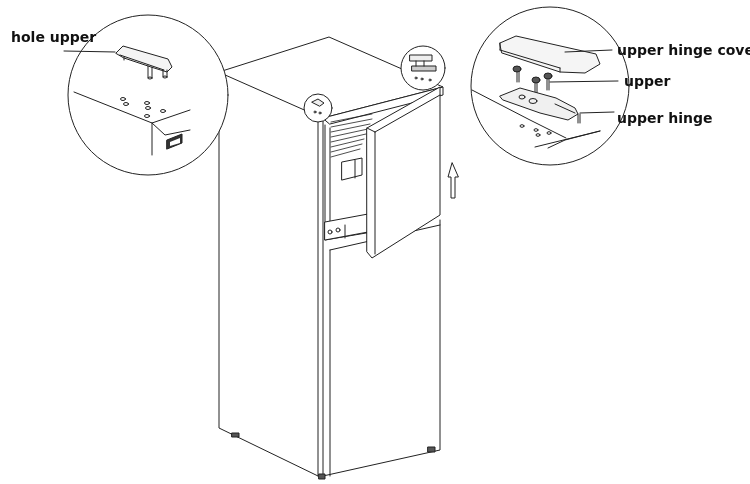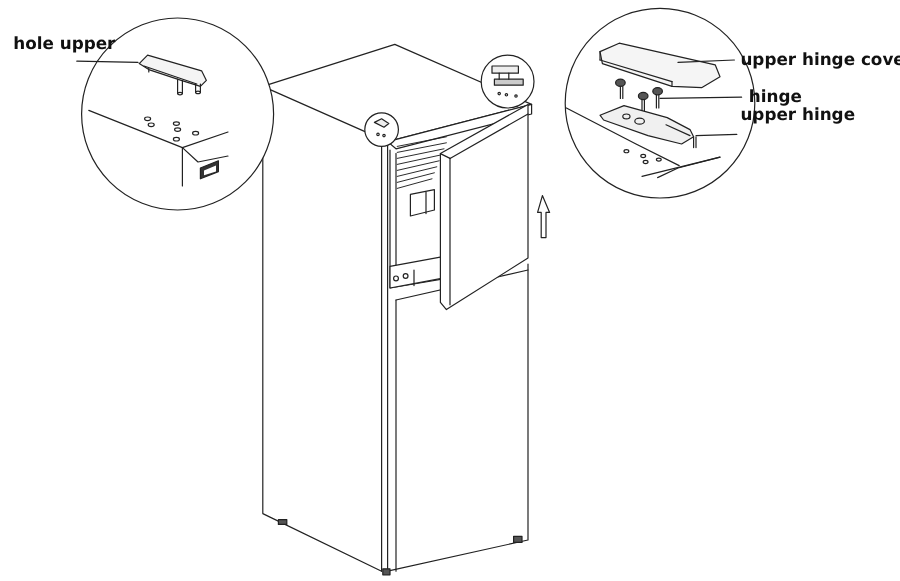--- a/index.html
+++ b/index.html
@@ -164,16 +164,16 @@
     <line x1="580" y1="113" x2="614" y2="112"></line>
   </g>
 
   <g>
     <polygon points="452,163 448,177 451,177 451,198 455,198 455,177 458,177" fill="#fff"></polygon>
   </g>
 </svg>
 
 <span class="label" style="left:11px; top:30px;">hole upper</span>
 <span class="label" style="left:617px; top:43px;">upper hinge cover</span>
-<span class="label" style="left:624px; top:74px;">hinge</span>
-<span class="label" style="left:617px; top:89px;">upper hinge</span>
+<span class="label" style="left:624px; top:74px;">upper</span>
+<span class="label" style="left:617px; top:111px;">upper hinge</span>
 
 </div>
 
 </body></html>

